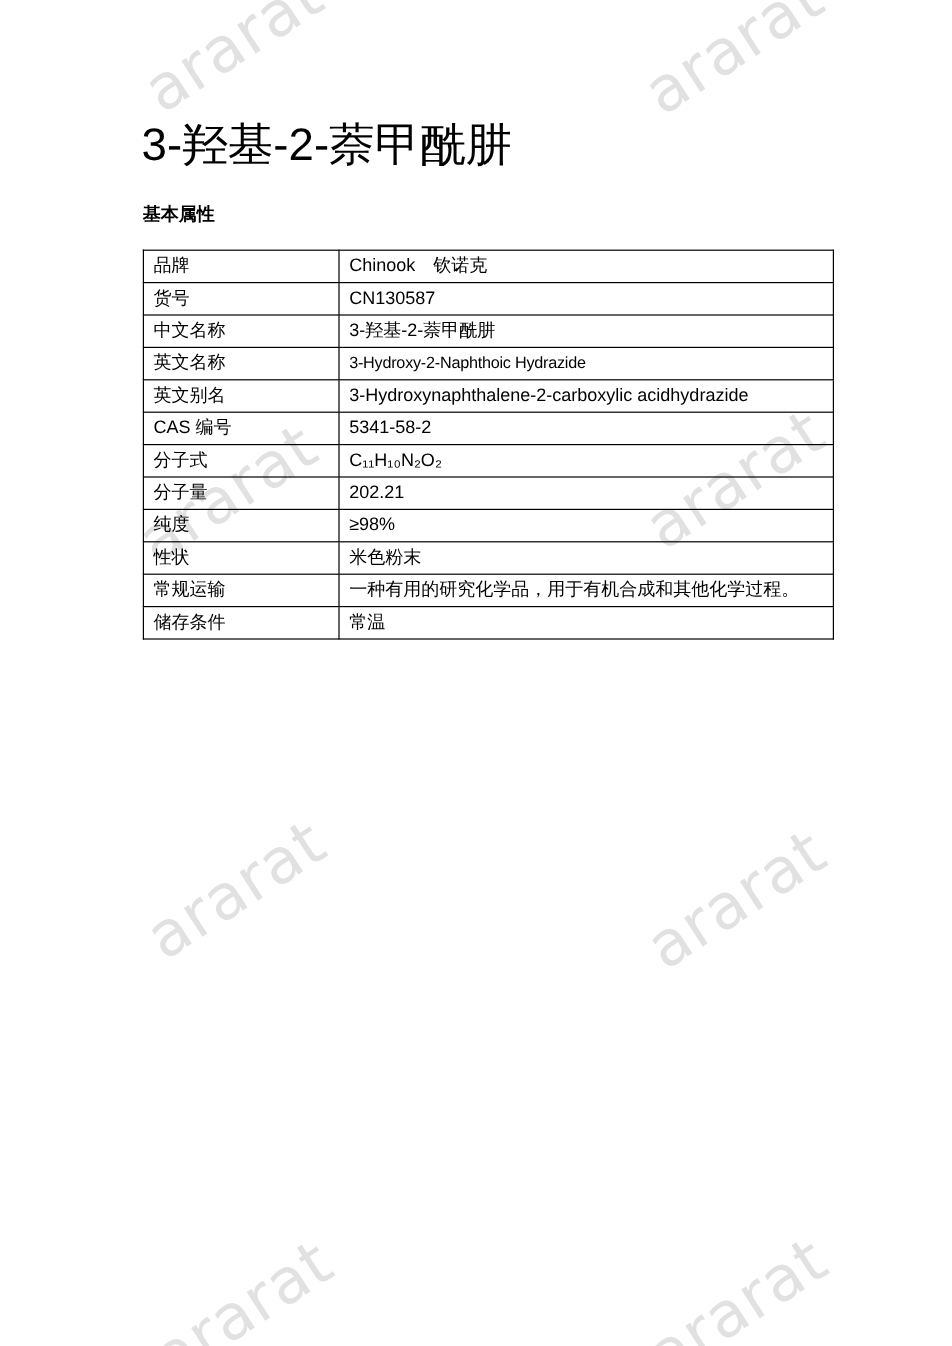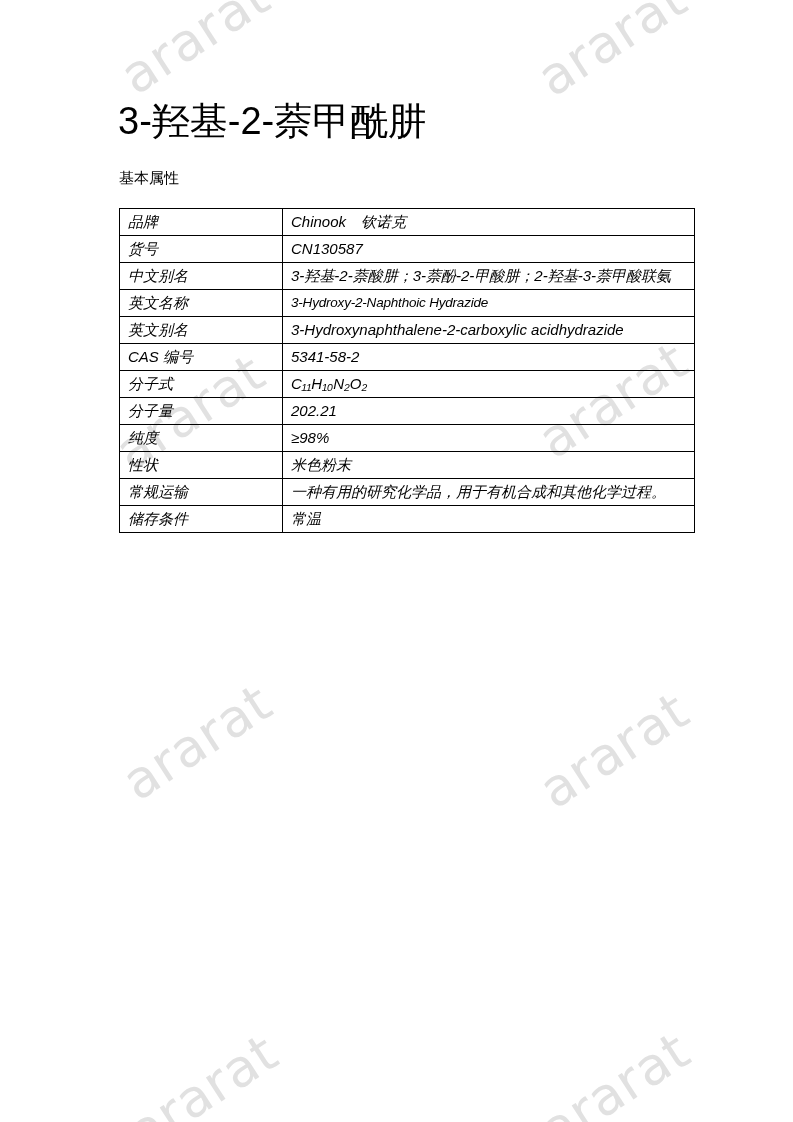--- a/index.html
+++ b/index.html
@@ -53,30 +53,29 @@
     font-size: 38px;
     font-weight: 400;
     line-height: 1.15;
     white-space: nowrap;
   }
   .section-heading {
     position: absolute;
     left: 119px;
     top: 169px;
     font-size: 15px;
-    font-weight: 400;
+    font-weight: 700;
   }
   table.props {
     position: absolute;
     left: 119px;
     top: 208px;
     width: 557px;
     border-collapse: collapse;
     table-layout: fixed;
-    font-style: italic;
   }
   table.props td {
     border: 1px solid #000000;
     height: 26px;
     padding: 0 8px;
     font-size: 15px;
     line-height: 26px;
     white-space: nowrap;
     overflow: hidden;
     vertical-align: middle;
@@ -108,22 +107,22 @@
     <tbody>
       <tr>
         <td class="lbl">品牌</td>
         <td class="val">Chinook　钦诺克</td>
       </tr>
       <tr>
         <td class="lbl">货号</td>
         <td class="val">CN130587</td>
       </tr>
       <tr>
-        <td class="lbl">中文别名</td>
-        <td class="val">3-羟基-2-萘酸肼；3-萘酚-2-甲酸肼；2-羟基-3-萘甲酸联氨</td>
+        <td class="lbl">中文名称</td>
+        <td class="val">3-羟基-2-萘甲酰肼</td>
       </tr>
       <tr>
         <td class="lbl">英文名称</td>
         <td class="val">3-Hydroxy-2-Naphthoic Hydrazide</td>
       </tr>
       <tr>
         <td class="lbl">英文别名</td>
         <td class="val">3-Hydroxynaphthalene-2-carboxylic acidhydrazide</td>
       </tr>
       <tr>

